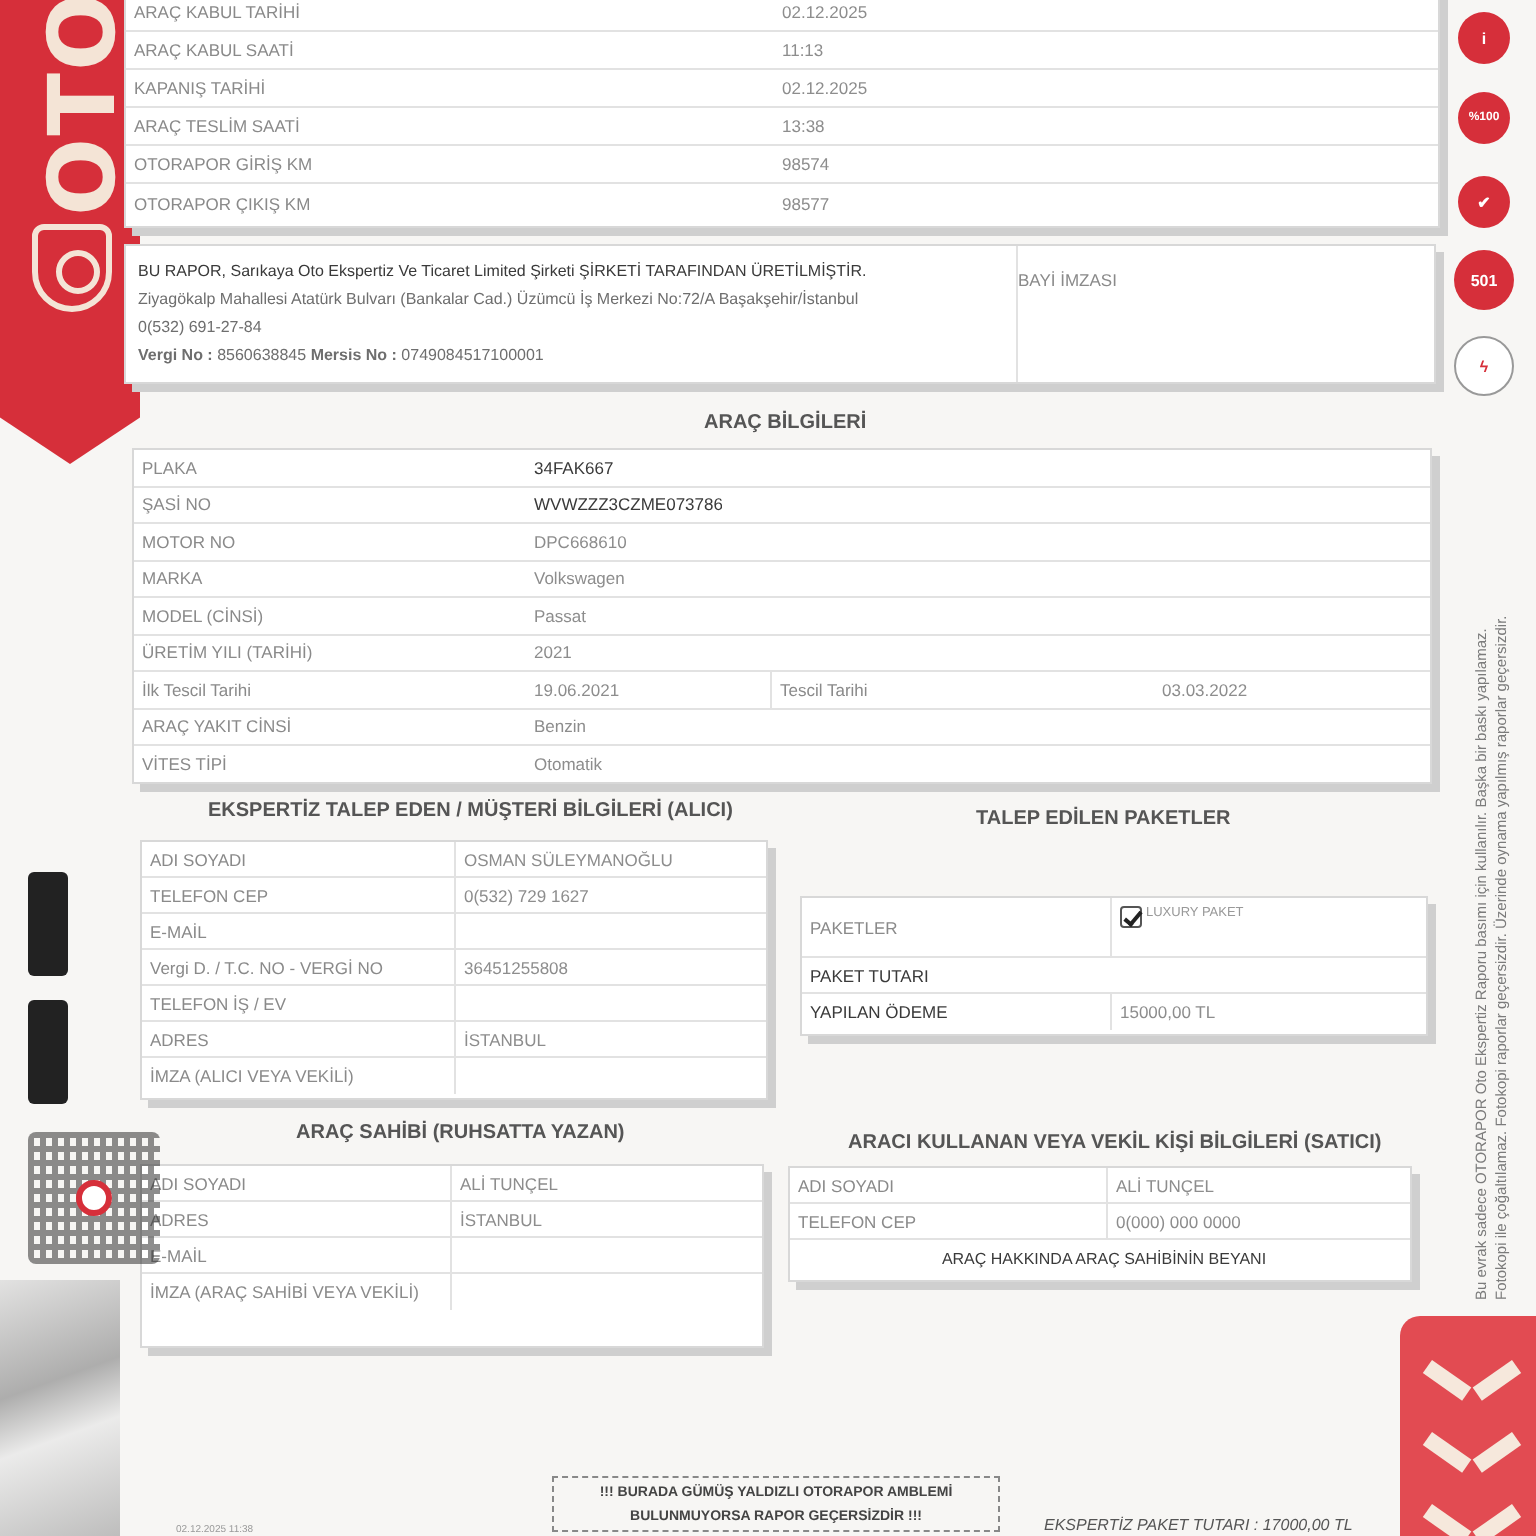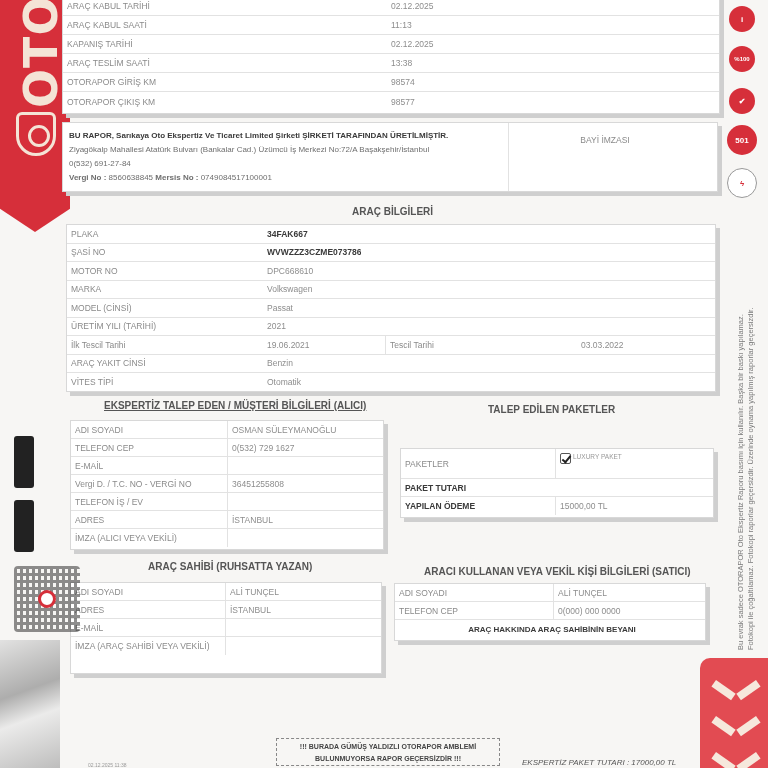--- a/index.html
+++ b/index.html
@@ -37,35 +37,35 @@
   .box {
     position: absolute; background: #fff;
     border: 1px solid #d8d8d8;
     box-shadow: 4px 4px 0 #cfcfcf;
   }
   .row { display: flex; height: 18px; border-bottom: 1px solid #e2e2e2; font-size: 8.5px; align-items: center; }
   .row:last-child { border-bottom: none; }
   .cell { padding-left: 4px; white-space: nowrap; overflow: hidden; }
   .lbl { color: #8a8a8a; text-transform: none; }
   .val { color: #8d8d8d; }
-  .bold { color: #3a3a3a; font-weight: bold; }
+  .bold { color: #3a3a3a; font-weight: normal; }
   .vline { border-left: 1px solid #e2e2e2; height: 100%; display: flex; align-items: center; text-align: right; }
 
   .section-title {
     position: absolute; font-weight: bold; color: #555; font-size: 10px; white-space: nowrap;
   }
 
   
   .top-table { left: 62px; top: -4px; width: 658px; height: 118px; }
   .top-table .row { height: 19px; }
 
   
   .company { left: 62px; top: 122px; width: 656px; height: 70px; }
   .company .left { position: absolute; left: 0; top: 0; width: 445px; height: 100%; padding: 6px 6px; font-size: 8px; line-height: 14px; }
-  .company .right { position: absolute; left: 445px; top: 0; right: 16px; height: 100%; border-left: 1px solid #e2e2e2; text-align: center; padding-top: 12px; font-size: 8.5px; color: #8a8a8a; }
+  .company .right { position: absolute; left: 445px; top: 0; right: 16px; height: 100%; border-left: 1px solid #e2e2e2; padding-top: 12px; font-size: 8.5px; color: #8a8a8a; }
 
   .arac { left: 66px; top: 224px; width: 650px; height: 168px; }
   .arac .row { height: 18.5px; }
 
   .alici { left: 70px; top: 420px; width: 314px; height: 130px; }
   .paket { left: 400px; top: 424px; width: 314px; height: 70px; margin-top: 24px; }
   .sahip { left: 70px; top: 582px; width: 312px; height: 92px; }
   .satici { left: 394px; top: 583px; width: 312px; height: 58px; }
 
   .check {
@@ -202,21 +202,21 @@
     <div class="row">
         <div class="cell lbl" style="width:196px">ARAÇ YAKIT CİNSİ</div>
         <div class="cell val">Benzin</div>
       </div>
     <div class="row">
         <div class="cell lbl" style="width:196px">VİTES TİPİ</div>
         <div class="cell val">Otomatik</div>
       </div>
   </div>
 
-  <div class="section-title" style="left:104px; top:400px;text-decoration:underline;">EKSPERTİZ TALEP EDEN / MÜŞTERİ BİLGİLERİ (ALICI)</div>
+  <div class="section-title" style="left:104px; top:400px;">EKSPERTİZ TALEP EDEN / MÜŞTERİ BİLGİLERİ (ALICI)</div>
   <div class="box alici">
     <div class="row">
         <div class="cell lbl" style="width:156px">ADI SOYADI</div>
         <div class="cell val vline" style="flex:1">OSMAN SÜLEYMANOĞLU</div>
       </div>
     <div class="row">
         <div class="cell lbl" style="width:156px">TELEFON CEP</div>
         <div class="cell val vline" style="flex:1">0(532) 729 1627</div>
       </div>
     <div class="row">

